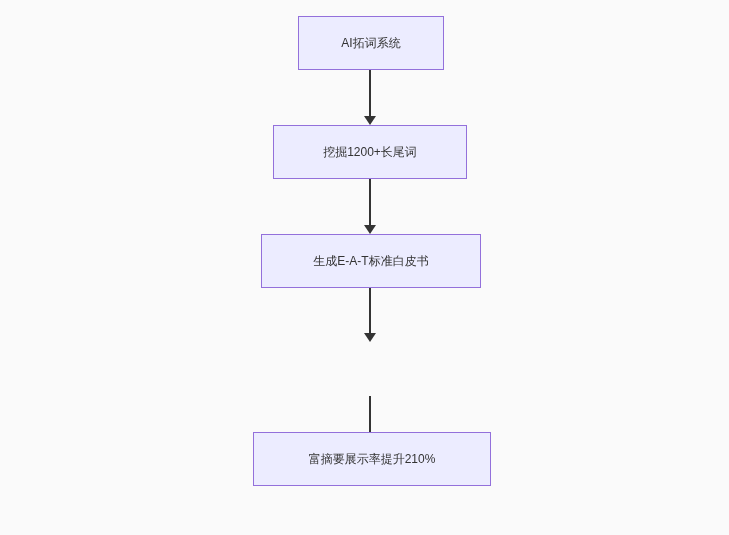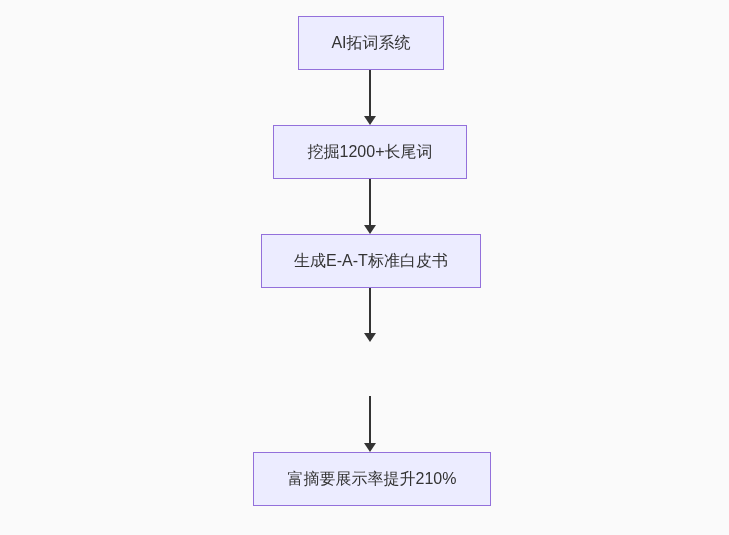--- a/index.html
+++ b/index.html
@@ -24,29 +24,29 @@
   }
   .node {
     position: absolute;
     height: 54px;
     background: var(--node-fill);
     border: 1px solid var(--node-border);
     color: var(--node-text);
     display: flex;
     align-items: center;
     justify-content: center;
-    font-size: 16px;
+    font-size: 12px;
     line-height: 1;
     white-space: nowrap;
   }
   .n1 { left: 298px; top: 16px;  width: 146px; }
   .n2 { left: 273px; top: 125px; width: 194px; }
   .n3 { left: 261px; top: 234px; width: 220px; }
   .n4 { left: 263px; top: 342px; width: 216px; }
-  .n5 { left: 253px; top: 452px; width: 238px; }
+  .n5 { left: 253px; top: 432px; width: 238px; }
 
   .edge { position: absolute; }
   .edge-line {
     position: absolute;
     left: 369px;
     width: 2px;
     background: var(--edge);
   }
   .edge-head {
     position: absolute;

